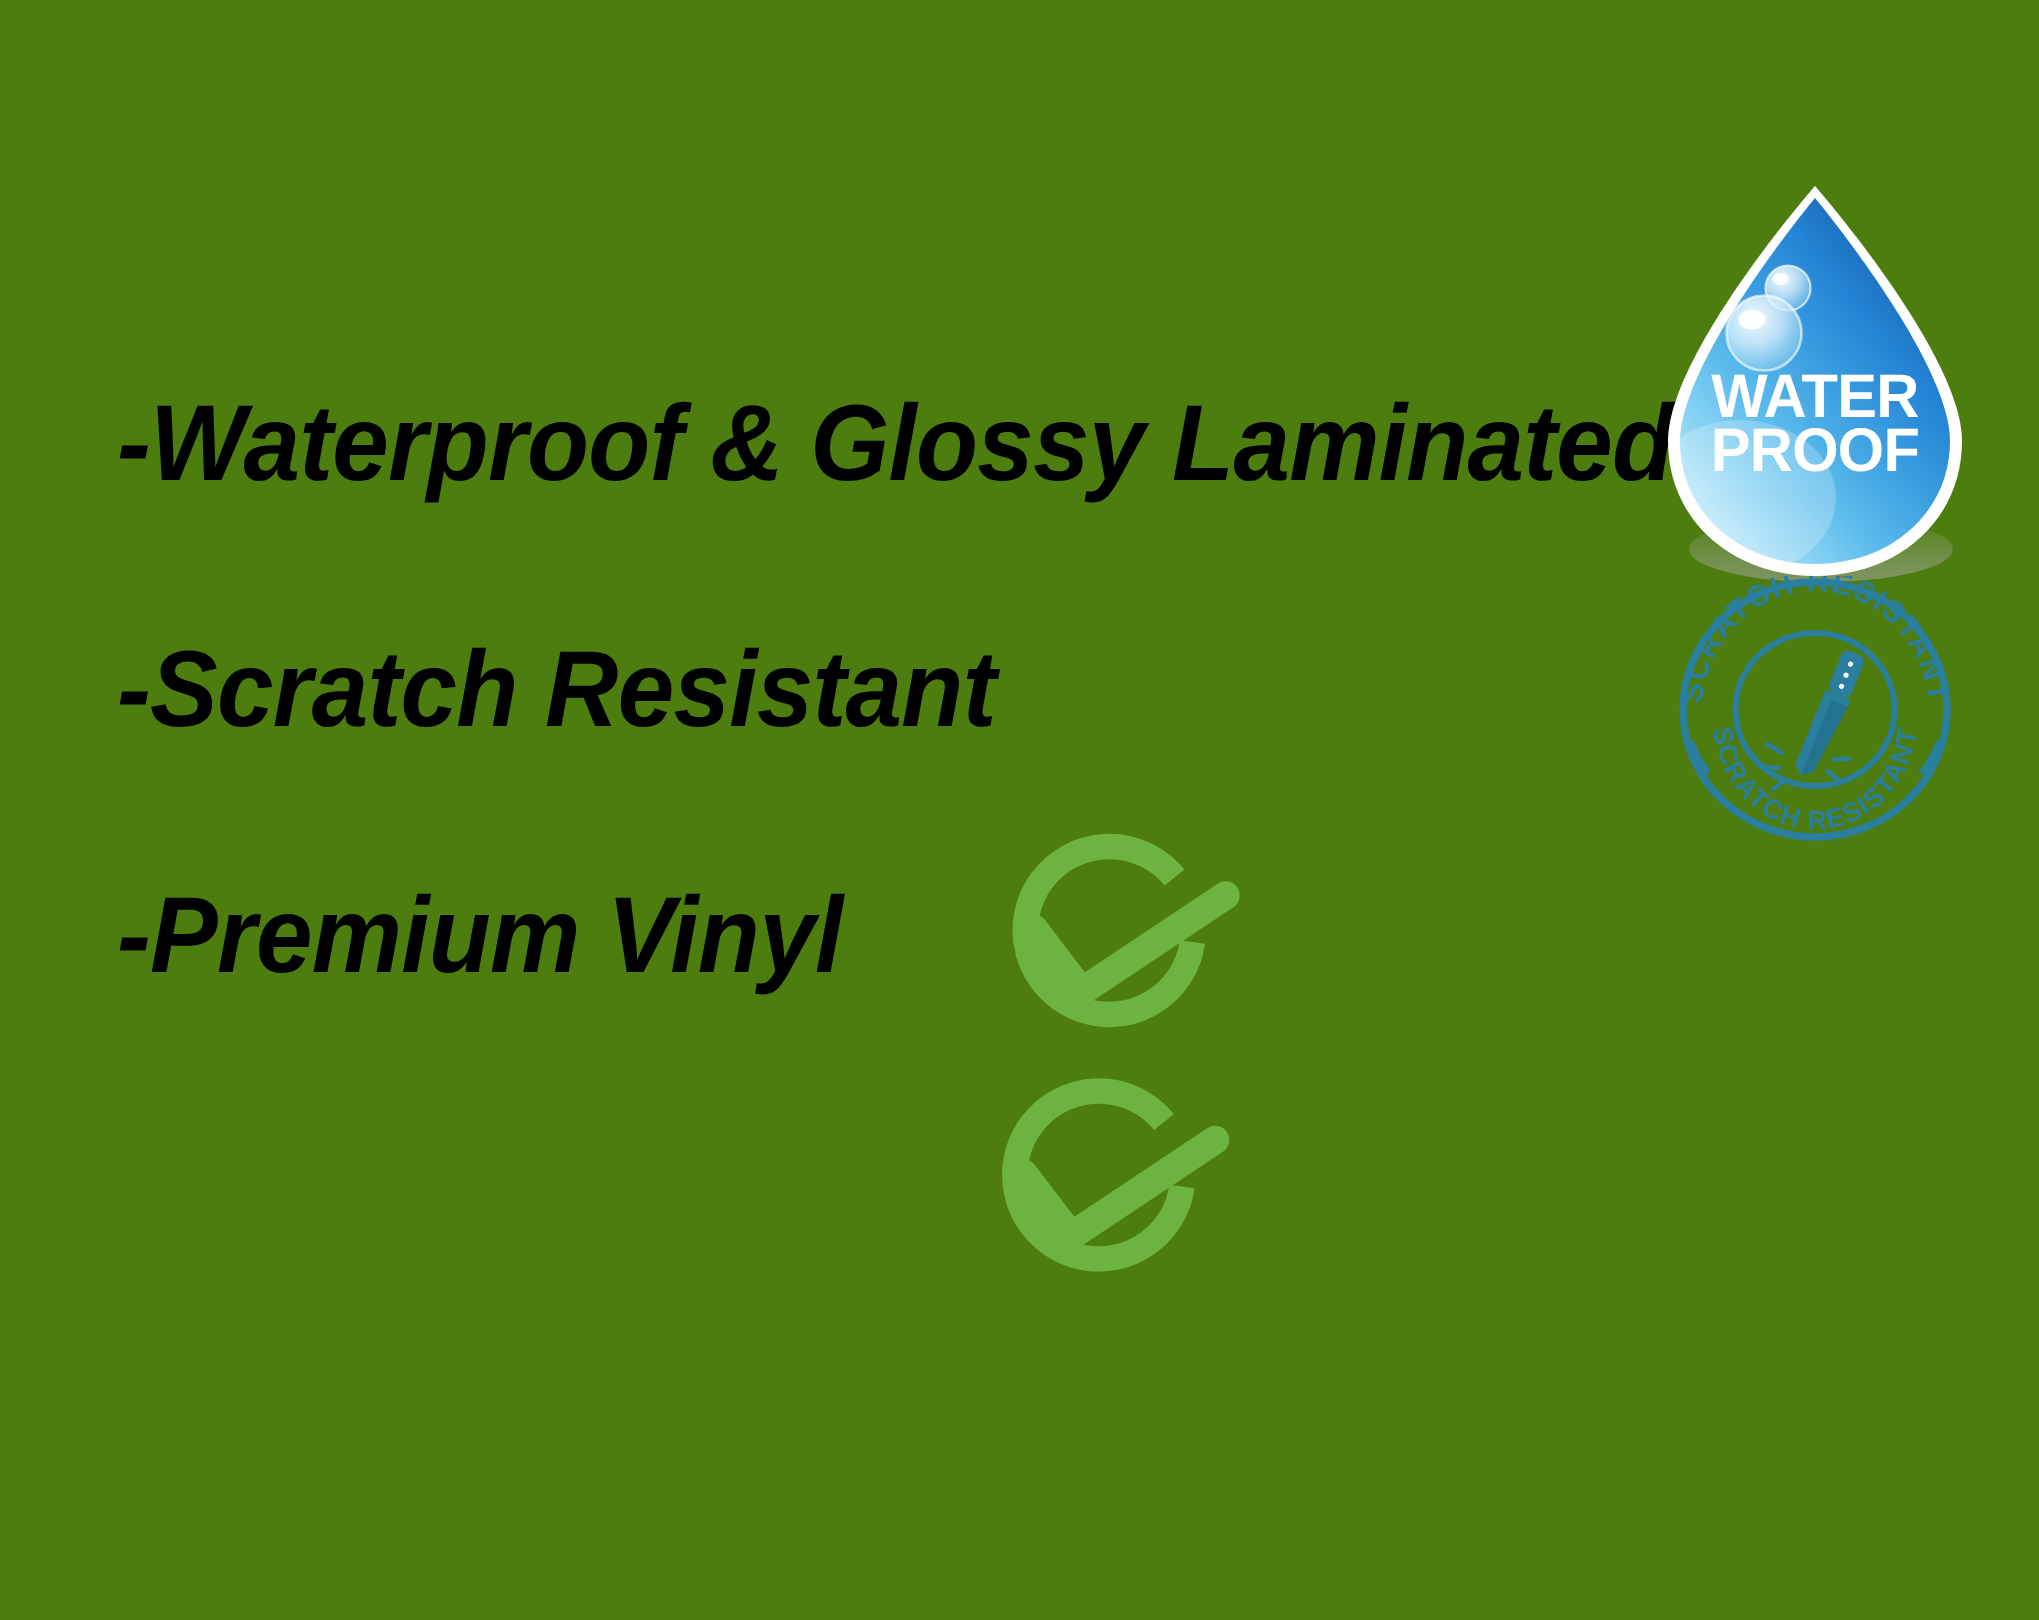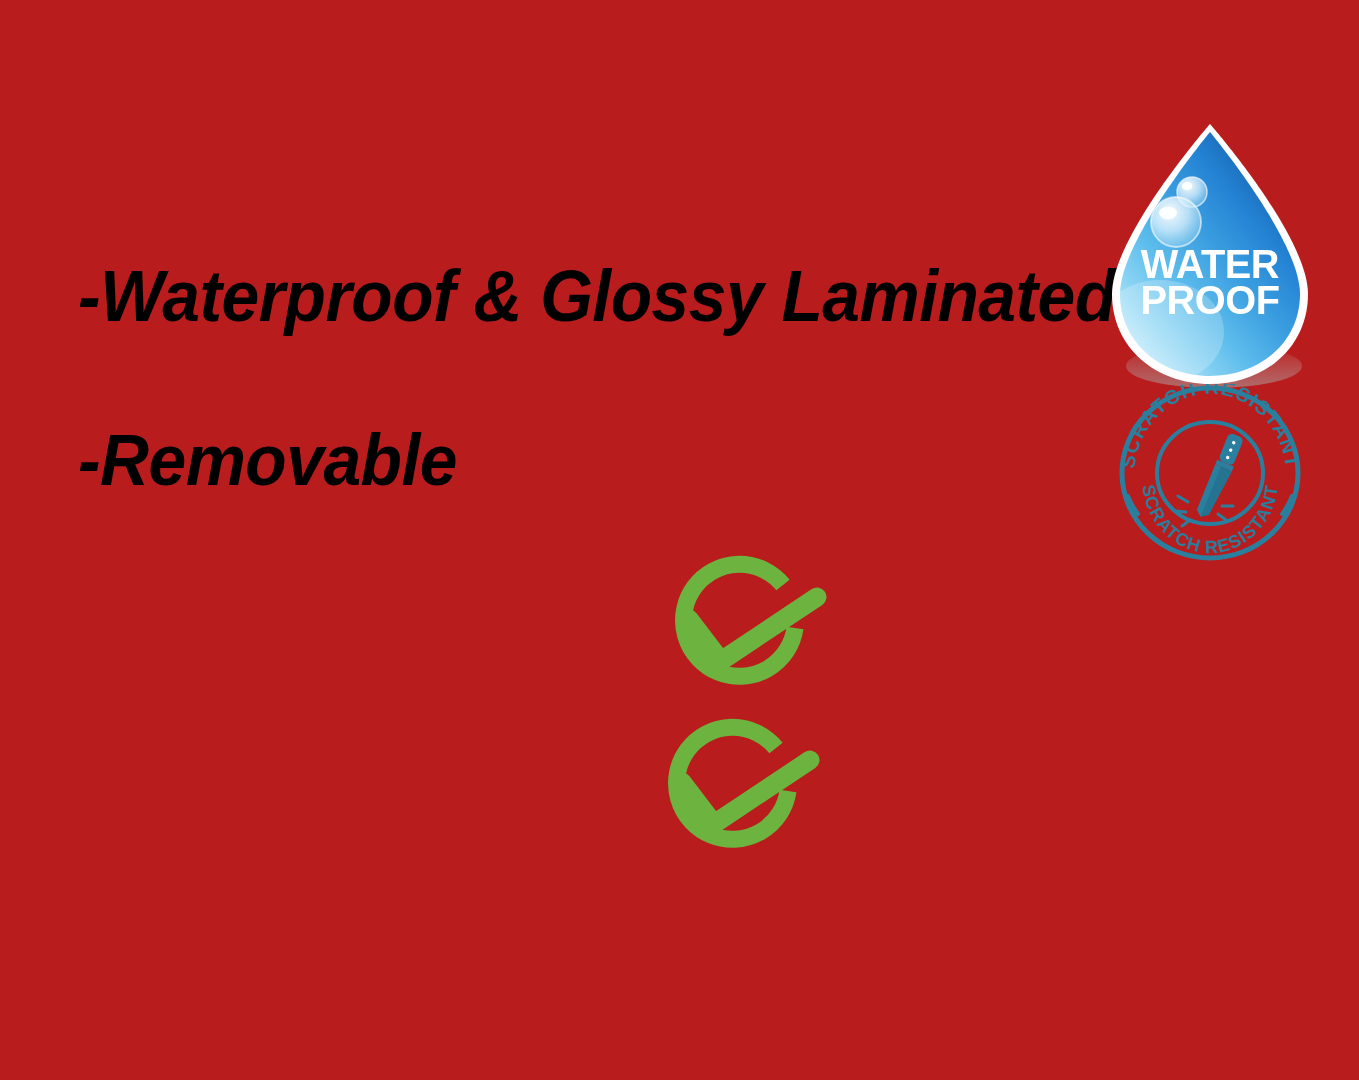--- a/index.html
+++ b/index.html
@@ -8,21 +8,21 @@
     padding: 0;
     background: #ffffff;
   }
   body {
     font-family: "Liberation Sans", sans-serif;
   }
   #stage {
     position: relative;
     width: 1359px;
     height: 1080px;
-    background: #b91c1c;
+    background: #4d7c0f;
     overflow: hidden;
   }
 
   
   .feature-list {
     position: absolute;
     left: 78px;
     top: 258px;
     width: 1030px;
   }
@@ -108,21 +108,24 @@
 </head>
 <body>
 
 <div id="stage">
 
   <div class="feature-list">
     <div class="feature-item">
       <span class="feature-text">-Waterproof &amp; Glossy Laminated</span>
     </div>
     <div class="feature-item">
-      <span class="feature-text">-Removable</span>
+      <span class="feature-text">-Scratch Resistant</span>
+    </div>
+    <div class="feature-item">
+      <span class="feature-text">-Premium Vinyl</span>
     </div>
   </div>
 
   <div class="waterdrop-badge">
     <svg viewBox="0 0 204 262" xmlns="http://www.w3.org/2000/svg">
       <defs>
         <linearGradient id="dropGrad" x1="0.12" y1="0.92" x2="0.88" y2="0.06">
           <stop offset="0" stop-color="#bfe9fb"></stop>
           <stop offset="0.14" stop-color="#8fd6f4"></stop>
           <stop offset="0.32" stop-color="#5cbcec"></stop>

